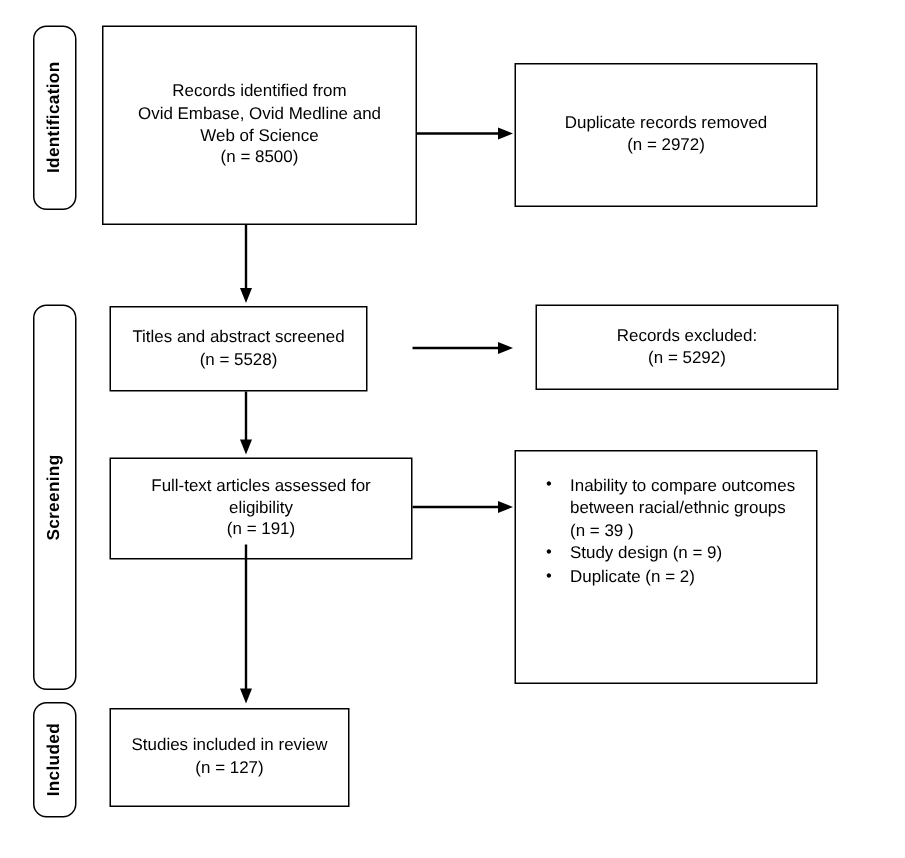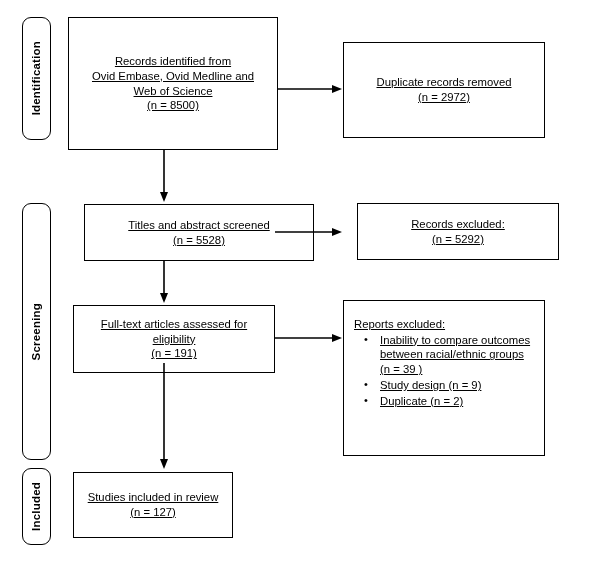--- a/index.html
+++ b/index.html
@@ -42,21 +42,20 @@
 
   
   .flow-box {
     position: absolute;
     border: 1.6px solid #000000;
     background: #ffffff;
     box-sizing: border-box;
     display: flex;
     align-items: center;
     justify-content: center;
-    text-decoration: underline;
   }
   .flow-box .box-text {
     text-align: center;
     font-size: 11.3px;
     line-height: 1.32;
     padding: 0 6px;
     white-space: pre-line;
   }
 
   
@@ -118,38 +117,37 @@
 Ovid Embase, Ovid Medline and
 Web of Science
 (n = 8500)</span>
   </div>
 
   <div class="flow-box" style="left:343px; top:42px; width:202px; height:96px;align-items:center;">
     <span class="box-text">Duplicate records removed
 (n = 2972)</span>
   </div>
 
-  <div class="flow-box" style="left:84px; top:204px; width:230px; height:57px;">
+  <div class="flow-box" style="left:73px; top:204px; width:172px; height:57px;">
     <span class="box-text">Titles and abstract screened
 (n = 5528)</span>
   </div>
 
   <div class="flow-box" style="left:357px; top:203px; width:202px; height:57px;">
     <span class="box-text">Records excluded:
 (n = 5292)</span>
   </div>
 
   <div class="flow-box" style="left:73px; top:305px; width:202px; height:68px;">
     <span class="box-text">Full-text articles assessed for
 eligibility
 (n = 191)</span>
   </div>
 
   <div class="flow-box list-box" style="left:343px; top:300px; width:202px; height:156px;">
-    <p class="list-title">Reports excluded:</p>
     <ul class="excl-list">
       <li>Inability to compare outcomes between racial/ethnic groups (n = 39 )</li>
       <li>Study design (n = 9)</li>
       <li>Duplicate (n = 2)</li>
     </ul>
   </div>
 
   <div class="flow-box" style="left:73px; top:472px; width:160px; height:66px;">
     <span class="box-text">Studies included in review
 (n = 127)</span>

